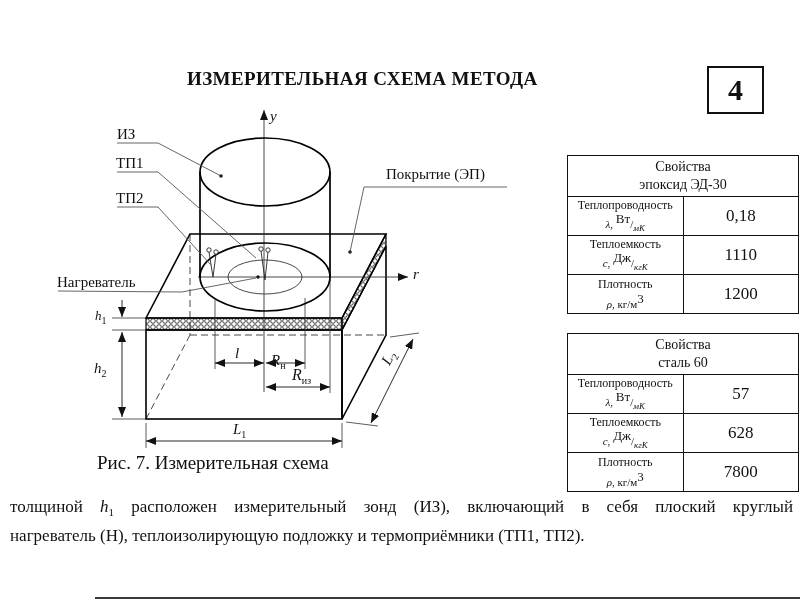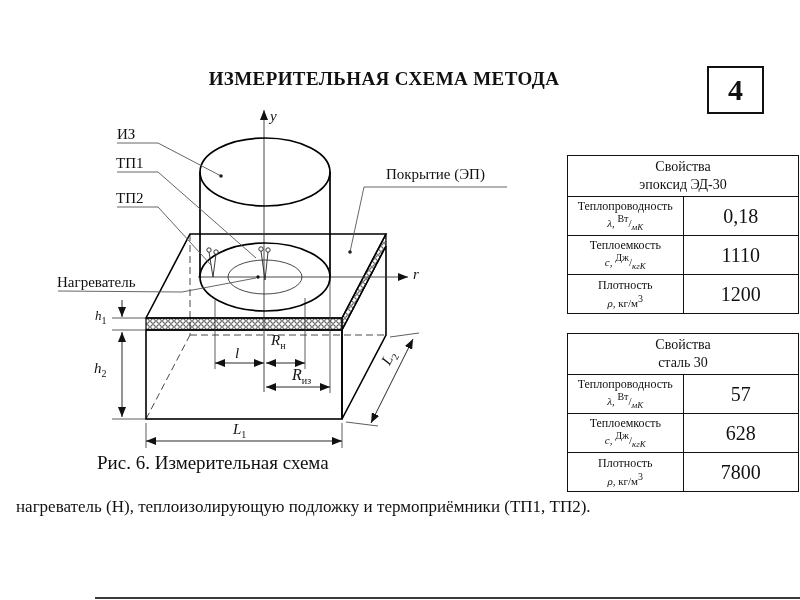--- a/index.html
+++ b/index.html
@@ -1,43 +1,43 @@
 <!DOCTYPE html>
 <html><head>
 <meta charset="utf-8">
 <style>
   html,body{margin:0;padding:0;}
   body{width:800px;height:600px;position:relative;background:#ffffff;overflow:hidden;
        font-family:"Liberation Serif","DejaVu Serif",serif;color:#111;}
   .abs{position:absolute;}
-  #title{left:202px;top:68px;width:364px;text-align:center;font-size:19px;font-weight:bold;letter-spacing:.4px;}
+  #title{left:187px;top:68px;width:364px;font-size:19px;font-weight:bold;letter-spacing:.4px;}
   #pagebox{left:707px;top:66px;width:53px;height:44px;border:2px solid #111;
            text-align:center;line-height:44px;font-size:30px;font-weight:bold;}
   #diagram-svg{left:0;top:0;width:800px;height:600px;}
   .dlabel{font-size:15px;white-space:nowrap;}
   .ital{font-style:italic;}
   .dim sub{font-size:10px;font-style:normal;}
   #caption{left:97px;top:452px;font-size:19px;}
   
   .ptable{width:232px;border:1.5px solid #111;border-collapse:collapse;table-layout:fixed;}
   .ptable th,.ptable td{border:1.5px solid #111;padding:0 2px;text-align:center;vertical-align:middle;}
   .ptable th{height:40px;font-size:14px;font-weight:normal;line-height:1.3;}
   .ptable td{height:38px;}
   .ptable .c1{width:112px;font-size:12px;line-height:1.15;}
-  .ptable .c2{width:85px;font-size:20px;}
+  .ptable .c2{width:85px;font-size:17px;}
   .tunit{font-size:11px;}
-  .tunit sup{font-size:10px;}
+  .tunit sup{font-size:13px;}
   .tunit sub{font-size:9px;font-style:italic;}
   #table1{left:567px;top:155px;}
   #table2{left:567px;top:333px;}
   
   #paragraph{left:10px;top:495px;width:783px;font-size:17px;line-height:23px;}
   .pline{text-align:justify;text-align-last:justify;}
   .pline.first{text-indent:42px;}
-  .pline.last{text-align:center;text-align-last:left;margin-left:6px;}
+  .pline.last{text-align:center;text-align-last:left;}
   #bottomrule{left:95px;top:597px;width:705px;height:2px;background:#3a3a3a;}
   .rot{transform:rotate(-62deg);transform-origin:left top;}
 </style>
 </head>
 <body>
 
 <svg id="diagram-svg" class="abs" viewBox="0 0 800 600" xmlns="http://www.w3.org/2000/svg">
   <defs>
     <marker id="ar" viewBox="0 0 10 8" refX="10" refY="4" markerWidth="10" markerHeight="8" markerUnits="userSpaceOnUse" orient="auto-start-reverse">
       <path d="M0,0 L10,4 L0,8 z" fill="#111"></path>
@@ -127,21 +127,21 @@
 <div class="abs dlabel" style="left:116px;top:155px">ТП1</div>
 <div class="abs dlabel" style="left:116px;top:190px">ТП2</div>
 <div class="abs dlabel" style="left:386px;top:166px">Покрытие (ЭП)</div>
 <div class="abs dlabel" style="left:57px;top:274px">Нагреватель</div>
 <div class="abs dlabel ital" style="left:270px;top:108px">y</div>
 <div class="abs dlabel ital" style="left:413px;top:266px">r</div>
 
 <div class="abs dlabel dim" style="left:95px;top:308px;font-size:13px"><span class="ital">h</span><sub>1</sub></div>
 <div class="abs dlabel dim" style="left:94px;top:360px"><span class="ital">h</span><sub>2</sub></div>
 <div class="abs dlabel ital" style="left:235px;top:345px">l</div>
-<div class="abs dlabel dim" style="left:271px;top:332px"><span class="ital">R</span><sub>н</sub></div>
+<div class="abs dlabel dim" style="left:271px;top:352px"><span class="ital">R</span><sub>н</sub></div>
 <div class="abs dlabel dim" style="left:292px;top:366px;font-size:16px"><span class="ital">R</span><sub>из</sub></div>
 <div class="abs dlabel dim" style="left:233px;top:421px"><span class="ital">L</span><sub>1</sub></div>
 <div class="abs dlabel dim rot" style="left:378px;top:360px"><span class="ital">L</span><sub>2</sub></div>
 
 <div id="title" class="abs">ИЗМЕРИТЕЛЬНАЯ СХЕМА МЕТОДА</div>
 <div id="pagebox" class="abs">4</div>
 
 <table id="table1" class="abs ptable">
   <tbody>
       <tr>
@@ -172,21 +172,21 @@
     <td class="c2">1200</td>
   </tr>
 </tbody>
   </table>
 
 <table id="table2" class="abs ptable">
   <tbody>
       <tr>
         <th colspan="2">
     <div>Свойства</div>
-    <div>сталь 30</div>
+    <div>сталь 60</div>
   </th>
       </tr>
   <tr>
     <td class="c1">
           <div>Теплопроводность</div>
       <div class="tunit"><span class="ital">λ,</span> <sup>Вт</sup>/<sub>мК</sub></div>
         </td>
     <td class="c2">57</td>
   </tr>
   <tr>
@@ -199,19 +199,20 @@
   <tr>
     <td class="c1">
           <div>Плотность</div>
       <div class="tunit"><span class="ital">ρ,</span> <span>кг/м</span><sup>3</sup></div>
         </td>
     <td class="c2">7800</td>
   </tr>
 </tbody>
   </table>
 
-<div id="caption" class="abs">Рис. 6. Измерительная схема</div>
+<div id="caption" class="abs">Рис. 7. Измерительная схема</div>
 
 <div id="paragraph" class="abs">
+  <div class="pline"><span>толщиной</span> <span class="ital"><span>h</span><sub style="font-style:normal;font-size:11px">1</sub></span> <span>расположен измерительный зонд (ИЗ), включающий в себя плоский круглый</span></div>
   <div class="pline last">нагреватель (Н), теплоизолирующую подложку и термоприёмники (ТП1, ТП2).</div>
 </div>
 
 <div id="bottomrule" class="abs"></div>
 
 </body></html>

